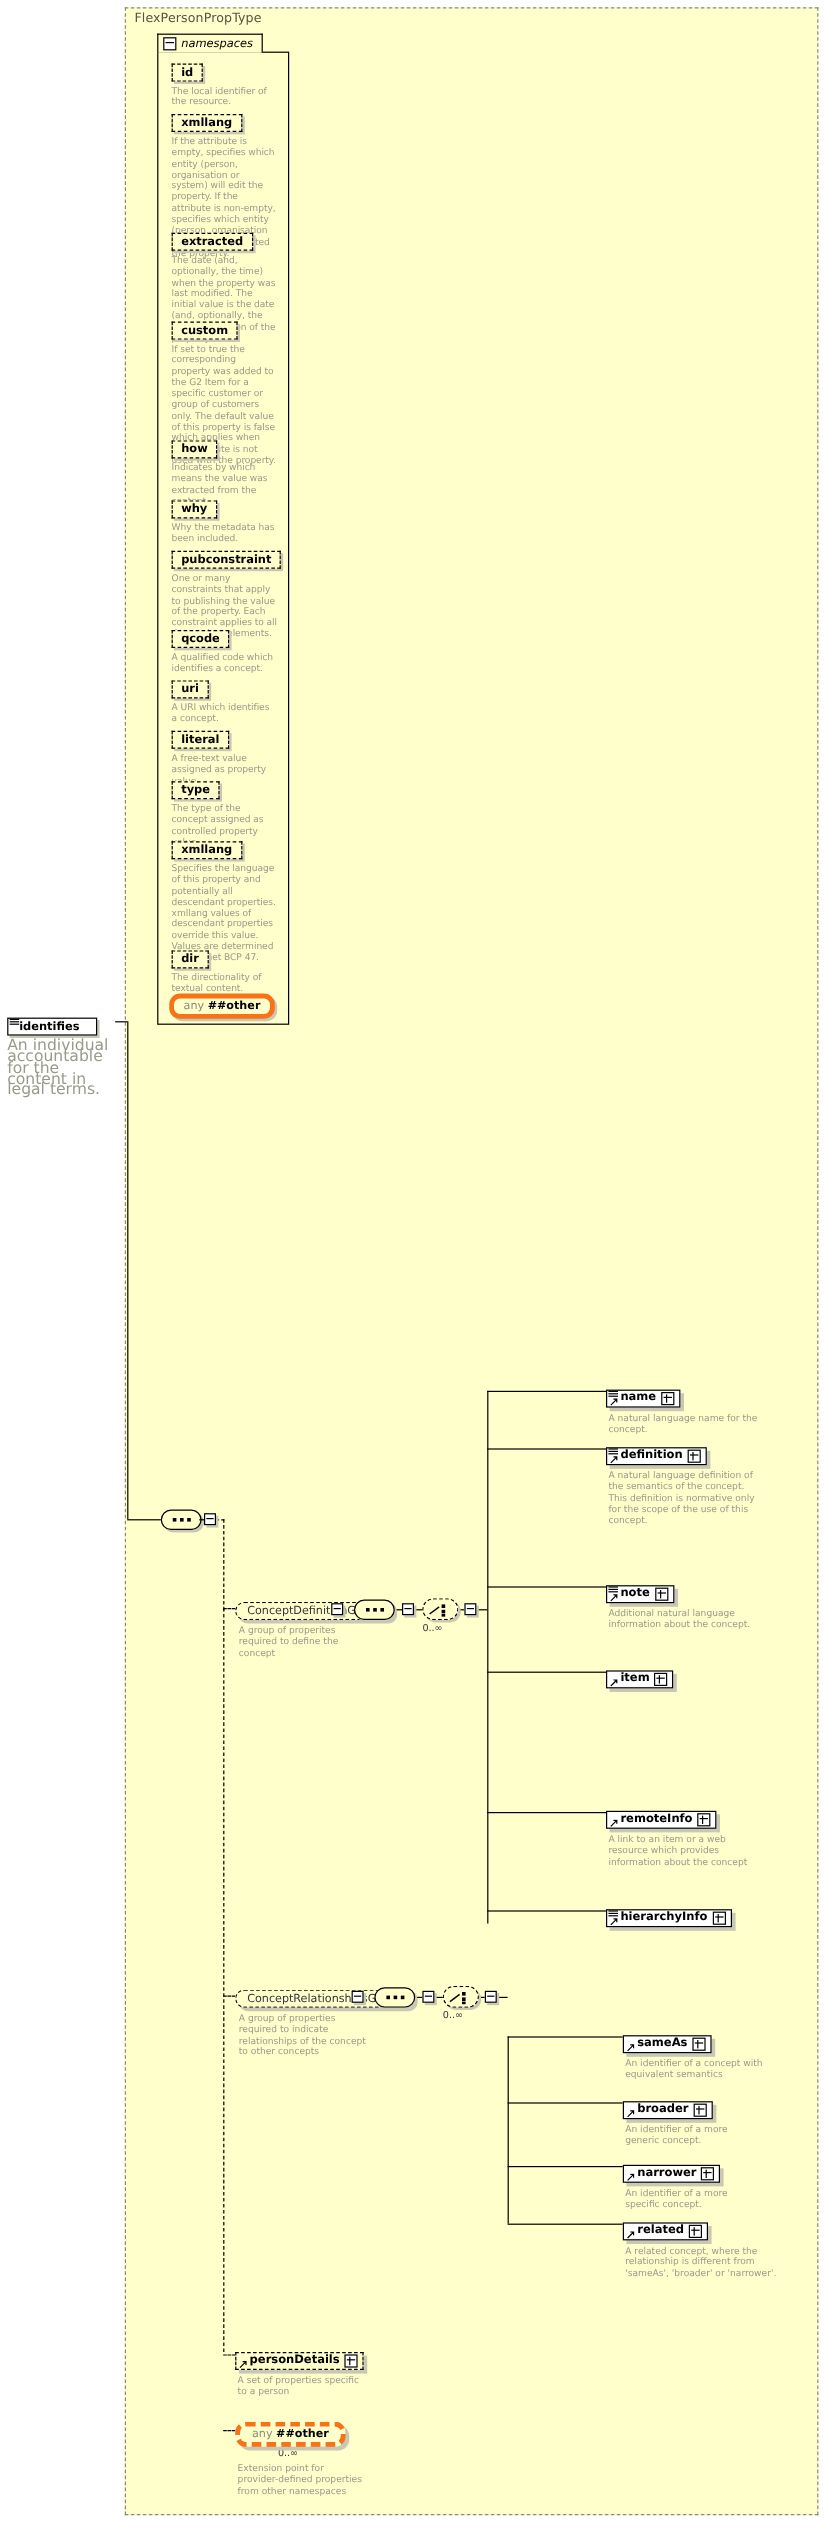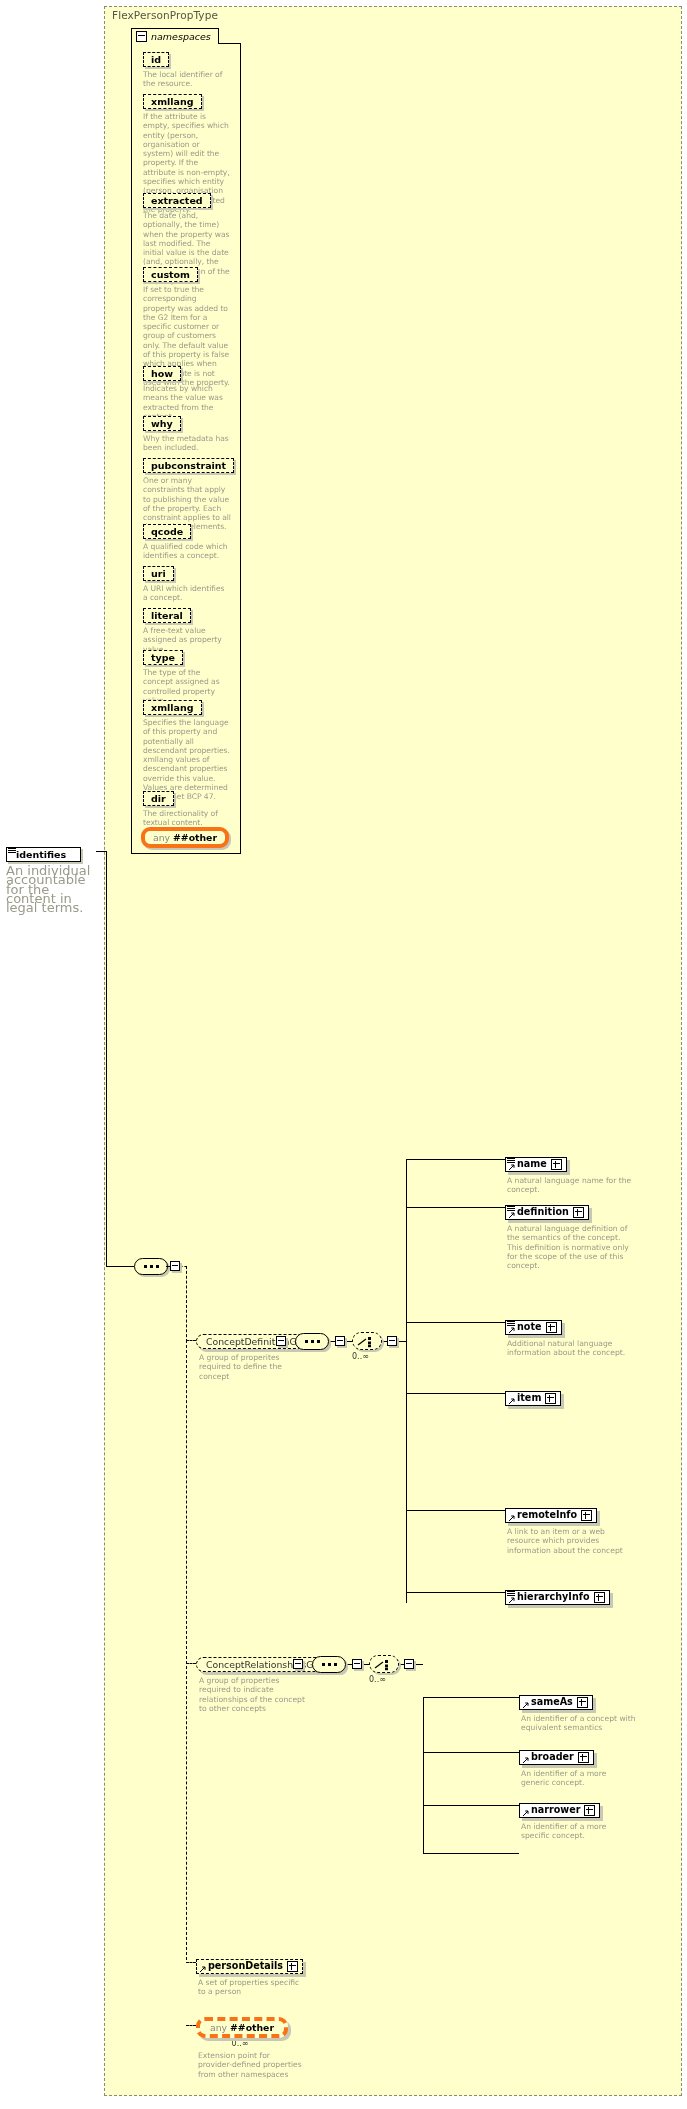--- a/index.html
+++ b/index.html
@@ -679,20 +679,32 @@
             <path d="M1 6 L6 1 M3.2 1 L6 1 L6 3.8" stroke="#000" stroke-width="1" fill="none"></path>
           </svg>
       </span>
       <span class="elem-name">narrower</span>
       <span class="plus-box"></span>
     </span>
     <div class="elem-desc" style="width:110px">An identifier of a more specific concept.</div>
   </div>
 
   <div class="ln h" style="left:423px;top:1853px;width:96px"></div>
+  <div class="elem" style="left:519px;top:1846px">
+    <span class="elem-box">
+      <span class="glyph-arrow">
+        <svg width="7" height="7" viewBox="0 0 7 7">
+            <path d="M1 6 L6 1 M3.2 1 L6 1 L6 3.8" stroke="#000" stroke-width="1" fill="none"></path>
+          </svg>
+      </span>
+      <span class="elem-name">related</span>
+      <span class="plus-box"></span>
+    </span>
+    <div class="elem-desc" style="width:128px">A related concept, where the relationship is different from 'sameAs', 'broader' or 'narrower'.</div>
+  </div>
 
   <div class="dln h" style="left:186px;top:1962px;width:10px"></div>
   <div class="elem" style="left:196px;top:1954px">
     <span class="elem-box opt">
       <span class="glyph-arrow">
         <svg width="7" height="7" viewBox="0 0 7 7">
             <path d="M1 6 L6 1 M3.2 1 L6 1 L6 3.8" stroke="#000" stroke-width="1" fill="none"></path>
           </svg>
       </span>
       <span class="elem-name">personDetails</span>

